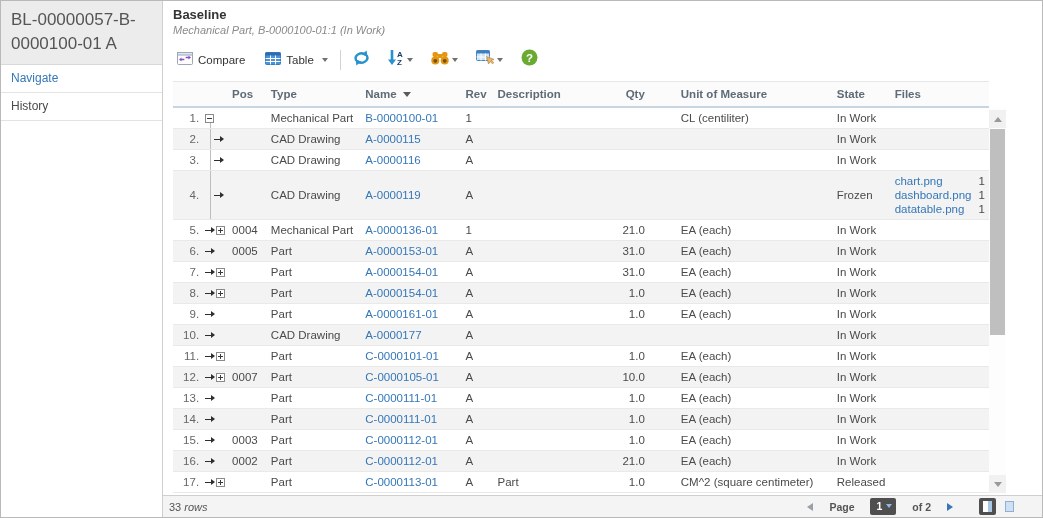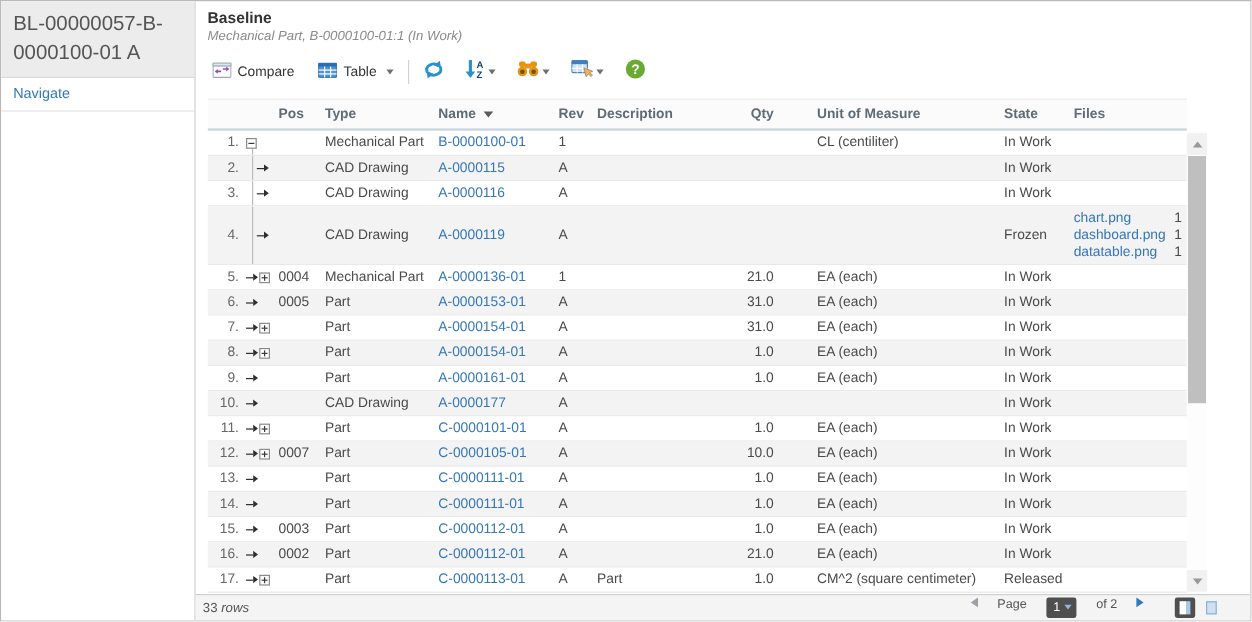--- a/index.html
+++ b/index.html
@@ -67,39 +67,40 @@
   .sbtn { position:absolute; left:0; width:17px; height:18px; background:#f1f1f1; display:flex; align-items:center; justify-content:center; cursor:pointer; }
   .sbtn.up { top:2px; }
   .sbtn.down { bottom:2px; }
   .tri-up { width:0; height:0; border-left:4.5px solid transparent; border-right:4.5px solid transparent; border-bottom:5.5px solid #999; }
   .tri-down { width:0; height:0; border-left:4.5px solid transparent; border-right:4.5px solid transparent; border-top:5.5px solid #999; }
   .sthumb { position:absolute; top:21px; left:1px; width:15px; height:206px; background:#bfbfbf; cursor:pointer; }
 
   
   .footer { flex:none; height:22px; background:#f4f4f4; border-top:1px solid #cfcfcf; display:flex; align-items:center; justify-content:space-between; font-size:11px; color:#555; padding:0 24px 0 6px; }
   .rows-label { font-style:italic; }
-  .pager { display:flex; align-items:flex-start; gap:16px; font-size:10.5px; color:#555; }
+  .pager { display:flex; align-items:center; gap:16px; font-size:10.5px; color:#555;font-weight:bold; }
   .pg-prev { width:0; height:0; border-top:4.5px solid transparent; border-bottom:4.5px solid transparent; border-right:6px solid #9aa0a6; cursor:default; }
   .pg-next { width:0; height:0; border-top:4.5px solid transparent; border-bottom:4.5px solid transparent; border-left:6px solid #3577b8; cursor:pointer; }
   .pagebox { background:#4f4f4f; border-radius:2px; color:#fff; padding:2px 4px 3px 6px; display:flex; align-items:center; gap:4px; cursor:pointer; }
   .pagebox .caret { width:0; height:0; border-left:3.5px solid transparent; border-right:3.5px solid transparent; border-top:4px solid #8fb8e8; }
   .view-icons { display:flex; align-items:center; gap:5px; margin-left:10px; }
   .vicon1 { width:17px; height:17px; background:#4f4f4f; border-radius:2px; display:flex; align-items:center; justify-content:center; cursor:pointer; }
   .vicon1 .pg { width:9px; height:11px; background:linear-gradient(to right,#ffffff 55%,#a9c7e6 55%); }
   .vicon2 { width:17px; height:17px; display:flex; align-items:center; justify-content:center; cursor:pointer; }
   .vicon2 .pg { width:9px; height:11px; background:#cfe0f2; border:1px solid #8fb0d4; }
 </style>
 </head>
 <body>
 
 <div class="window">
 
   <aside class="sidebar">
     <div class="sidebar-header">BL-00000057-B-0000100-01 A</div>
     <div class="nav-item active">Navigate</div>
+    <div class="nav-item">History</div>
   </aside>
 
   <main class="main">
 
     <div class="page-header">
       <div class="page-title">Baseline</div>
       <div class="page-subtitle">Mechanical Part, B-0000100-01:1 (In Work)</div>
     </div>
 
     <div class="toolbar">

